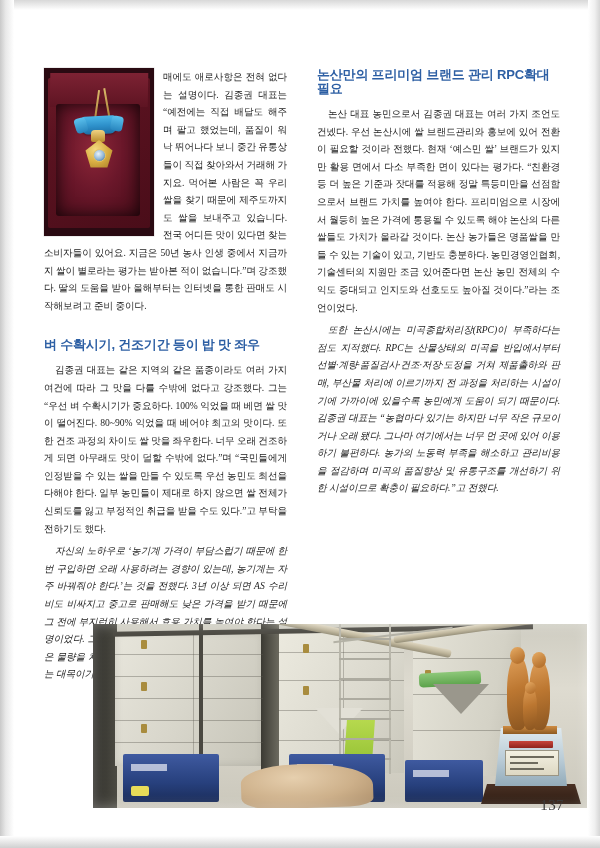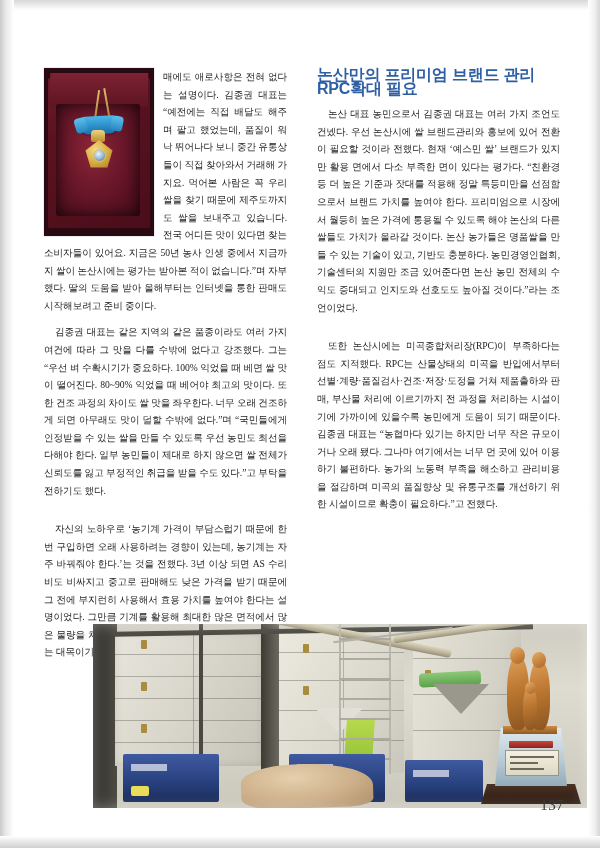--- a/index.html
+++ b/index.html
@@ -70,28 +70,29 @@
     font-family: "Liberation Serif", "DejaVu Serif", serif;
     font-size: 9.6px;
     line-height: 17.6px;
     color: #1c1c1c;
     text-align: justify;
     text-justify: inter-character;
     letter-spacing: -0.05px;
     word-break: break-all;
   }
   p.body-text + p.body-text {
-    margin-top: 21px;
+    margin-top: 5px;
+    font-style: italic;
   }
   p.indent { text-indent: 11px; }
 
   h3.sub-head {
     margin: 0;
     font-family: "Liberation Sans", "DejaVu Sans", sans-serif;
-    font-size: 16px;
+    font-size: 13px;
     font-weight: bold;
     color: #2d5fa4;
     letter-spacing: -0.2px;
     line-height: 14px;
   }
   .head-gap-before { margin-top: 24px !important; }
   .head-gap-after { margin-top: 9px !important; }
 
   
   .photo-medal {
@@ -426,23 +427,24 @@
           <div class="velvet-lid"></div>
           <div class="velvet-inner"></div>
           <div class="medal-cord"></div>
           <div class="medal-cord2"></div>
           <div class="medal-ribbon"></div>
           <div class="medal-clasp"></div>
           <div class="medal-body"></div>
           <div class="medal-center"></div>
         </figure>
 
-        <p class="body-text">매에도 애로사항은 전혀 없다는 설명이다. 김종권 대표는 “예전에는 직접 배달도 해주며 팔고 했었는데, 품질이 워낙 뛰어나다 보니 중간 유통상들이 직접 찾아와서 거래해 가지요. 먹어본 사람은 꼭 우리 쌀을 찾기 때문에 제주도까지도 쌀을 보내주고 있습니다. 전국 어디든 맛이 있다면 찾는 소비자들이 있어요. 지금은 50년 농사 인생 중에서 지금까지 쌀이 논산시에는 평가는 받아본 적이 없습니다.”며 자부했다. 딸의 도움을 받아 올해부터는 인터넷을 통한 판매도 시작해보려고 준비 중이다.</p>
+        <p class="body-text">매에도 애로사항은 전혀 없다는 설명이다. 김종권 대표는 “예전에는 직접 배달도 해주며 팔고 했었는데, 품질이 워낙 뛰어나다 보니 중간 유통상들이 직접 찾아와서 거래해 가지요. 먹어본 사람은 꼭 우리 쌀을 찾기 때문에 제주도까지도 쌀을 보내주고 있습니다. 전국 어디든 맛이 있다면 찾는 소비자들이 있어요. 지금은 50년 농사 인생 중에서 지금까지 쌀이 별로라는 평가는 받아본 적이 없습니다.”며 강조했다. 딸의 도움을 받아 올해부터는 인터넷을 통한 판매도 시작해보려고 준비 중이다.</p>
       </div>
 
+      <h3 class="sub-head head-gap-before">벼 수확시기, 건조기간 등이 밥 맛 좌우</h3>
 
       <p class="body-text indent head-gap-after">김종권 대표는 같은 지역의 같은 품종이라도 여러 가지 여건에 따라 그 맛을 다를 수밖에 없다고 강조했다. 그는 “우선 벼 수확시기가 중요하다. 100% 익었을 때 베면 쌀 맛이 떨어진다. 80~90% 익었을 때 베어야 최고의 맛이다. 또한 건조 과정의 차이도 쌀 맛을 좌우한다. 너무 오래 건조하게 되면 아무래도 맛이 덜할 수밖에 없다.”며 “국민들에게 인정받을 수 있는 쌀을 만들 수 있도록 우선 농민도 최선을 다해야 한다. 일부 농민들이 제대로 하지 않으면 쌀 전체가 신뢰도를 잃고 부정적인 취급을 받을 수도 있다.”고 부탁을 전하기도 했다.</p>
 
       <p class="body-text indent">자신의 노하우로 ‘농기계 가격이 부담스럽기 때문에 한 번 구입하면 오래 사용하려는 경향이 있는데, 농기계는 자주 바꿔줘야 한다.’는 것을 전했다. 3년 이상 되면 AS 수리비도 비싸지고 중고로 판매해도 낮은 가격을 받기 때문에 그 전에 부지런히 사용해서 효용 가치를 높여야 한다는 설명이었다. 그만큼 기계를 활용해 최대한 많은 면적에서 많은 물량을 처리하는 데 집중해 온 그의 부지런함이 돋보이는 대목이기도 했다.</p>
     </div>
 
     <div class="col col-right">
 
       <h3 class="sub-head">논산만의 프리미엄 브랜드 관리  RPC확대 필요</h3>
 

